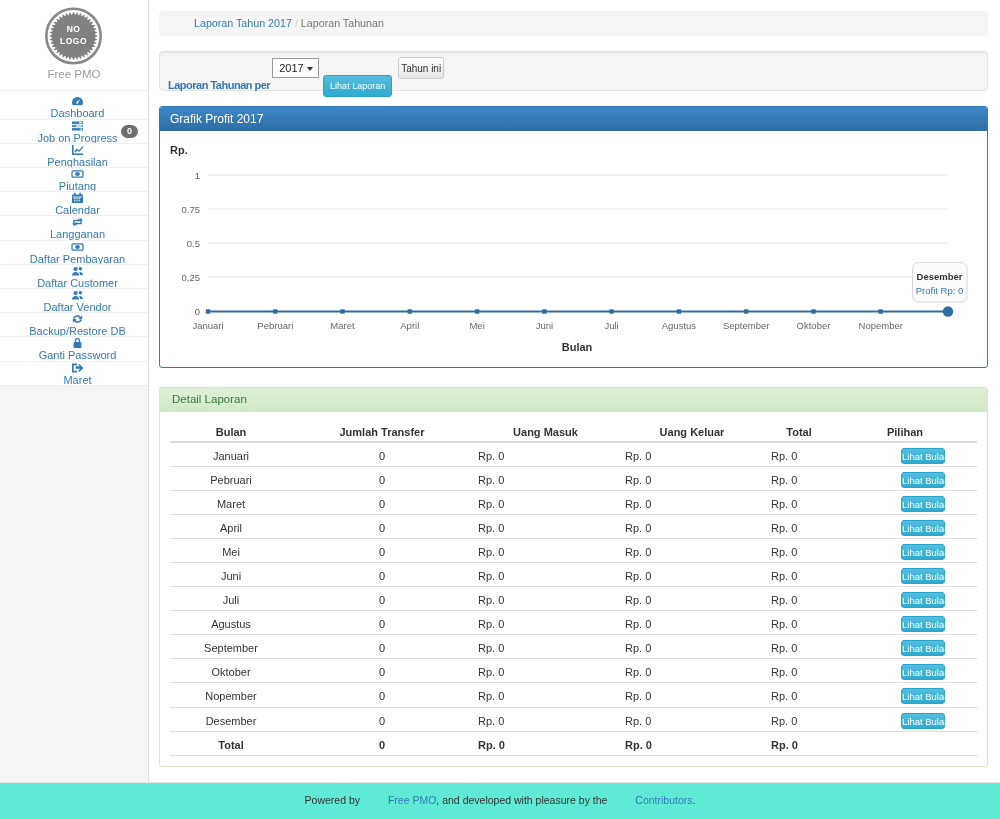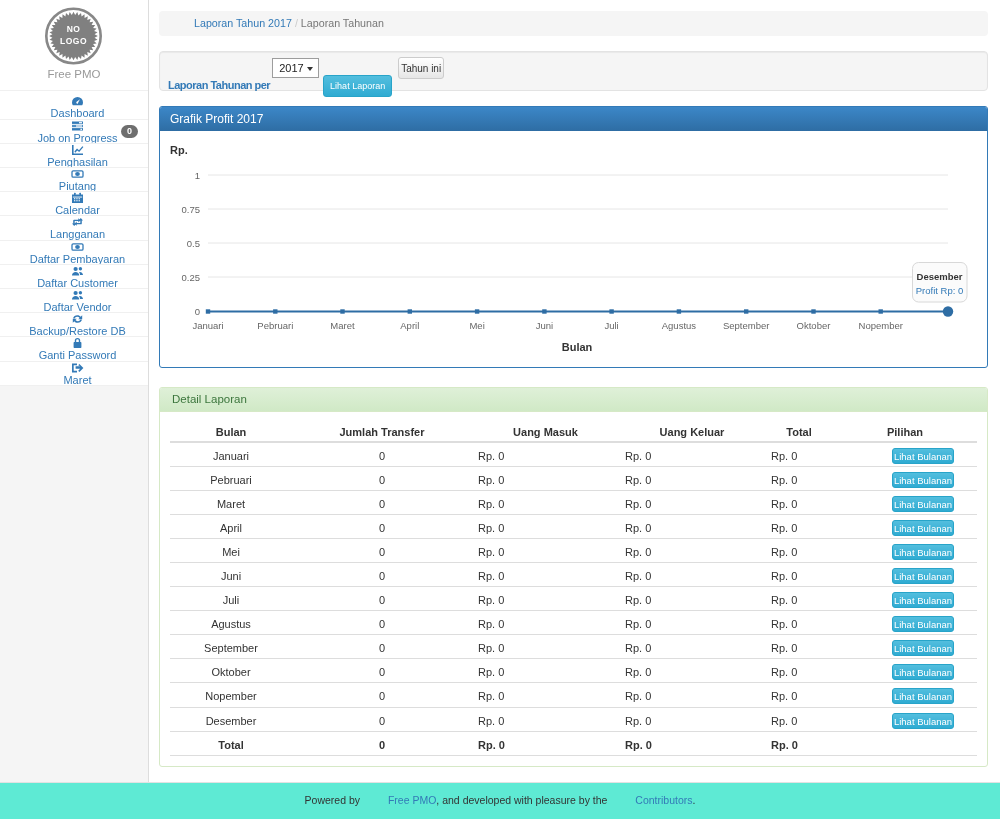--- a/index.html
+++ b/index.html
@@ -45,21 +45,21 @@
 .panel-body { padding:10px; }
 
 
 table.detail { width:100%; border-collapse:collapse; font-size:11px; }
 table.detail th { font-weight:bold; border-bottom:2px solid #ddd; padding:2px 6px; height:20px; }
 table.detail td { border-top:1px solid #ddd; padding:3px 6px 0 6px; height:24.1px; vertical-align:middle; }
 table.detail tr.first td { border-top:none; }
 table.detail .c { text-align:center; }
 table.detail .r { }
 table.detail tr.total td { font-weight:bold; border-bottom:1px solid #ddd; }
-.btn-bulanan { font-size:9.5px; padding:0; width:62px; height:16px; line-height:15px; white-space:nowrap;margin-left:36px; }
+.btn-bulanan { font-size:9.5px; padding:0; width:44px; height:16px; line-height:15px; white-space:nowrap;margin-left:36px; }
 
 
 #footer { position:absolute; left:0; top:782px; width:1000px; height:37px; background:#5eead4; border-top:1px solid #e2e2e2; text-align:center; padding-top:11px; font-size:10.5px; color:#333; }
 </style>
 </head>
 <body>
 <div id="content">
   <div class="breadcrumb"><a href="#">Laporan Tahun 2017</a><span class="sep">/</span><span class="active">Laporan Tahunan</span></div>
   <div class="well">
     <b>Laporan Tahunan per</b>

